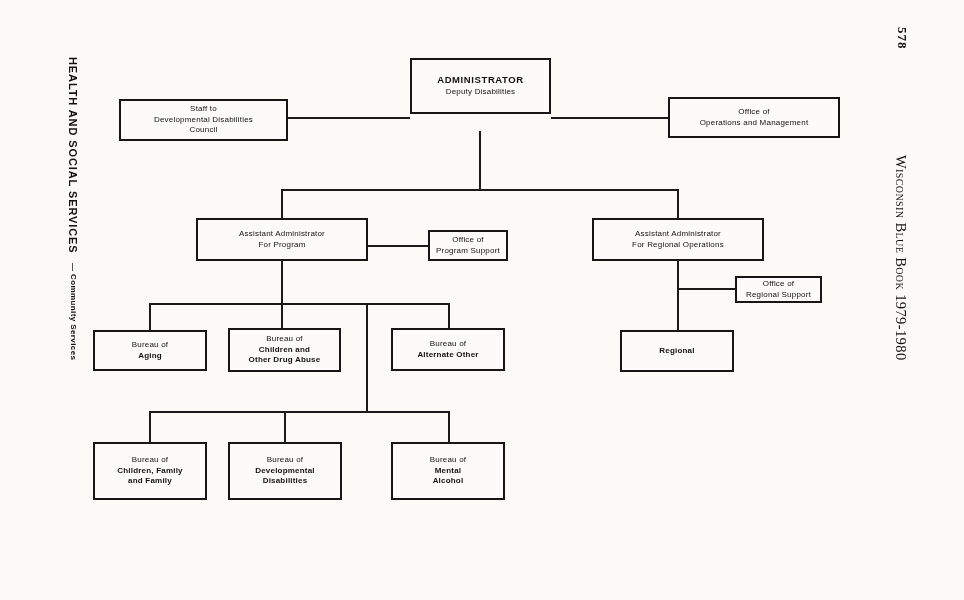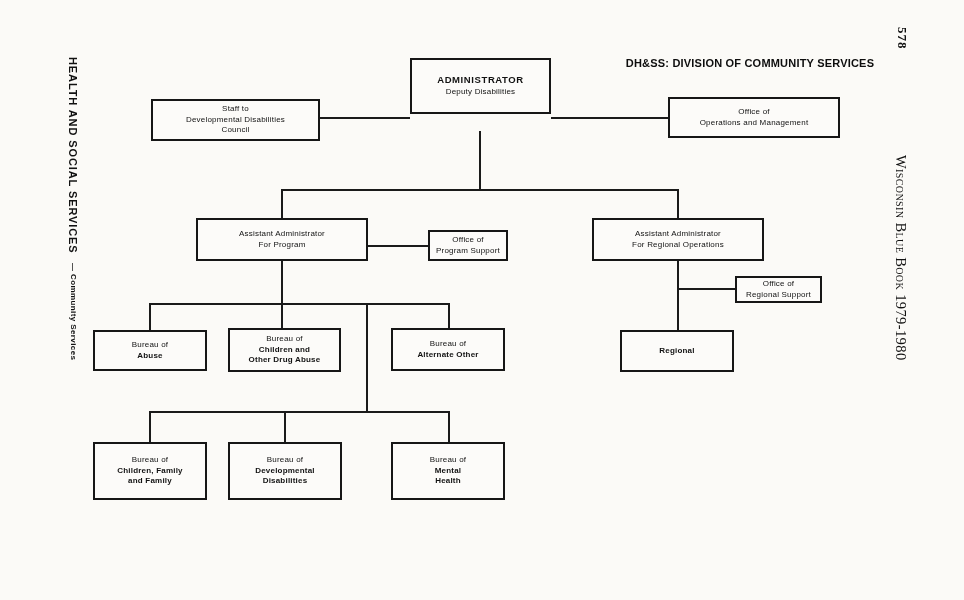--- a/index.html
+++ b/index.html
@@ -63,21 +63,20 @@
 
 <div class="page">
 
   <div class="vtext margin-left-text">
     <span class="mlt-title">HEALTH AND SOCIAL SERVICES</span>
     <span class="mlt-sub">— Community Services</span>
   </div>
   <div class="vtext page-number">578</div>
   <div class="vtext book-title">Wisconsin Blue Book 1979-1980</div>
 
-  <div class="chart-title">DH&amp;SS: DIVISION OF COMMUNITY SERVICES</div>
 
   <div class="hline" style="left:288px; top:117px; width:122px;"></div>
   <div class="hline" style="left:551px; top:117px; width:117px;"></div>
   <div class="vline" style="left:479px; top:131px; height:59px;"></div>
   <div class="hline" style="left:281px; top:189px; width:398px;"></div>
   <div class="vline" style="left:281px; top:189px; height:29px;"></div>
   <div class="vline" style="left:677px; top:189px; height:29px;"></div>
   <div class="hline" style="left:368px; top:245px; width:60px;"></div>
   <div class="vline" style="left:281px; top:261px; height:67px;"></div>
   <div class="hline" style="left:149px; top:303px; width:301px;"></div>
@@ -89,21 +88,21 @@
   <div class="vline" style="left:284px; top:411px; height:31px;"></div>
   <div class="vline" style="left:448px; top:411px; height:31px;"></div>
   <div class="vline" style="left:677px; top:261px; height:69px;"></div>
   <div class="hline" style="left:677px; top:288px; width:58px;"></div>
 
   <div class="node" style="left:410px; top:58px; width:141px; height:56px;text-align:right;">
     <span class="big">ADMINISTRATOR</span>
     <span>Deputy Disabilities</span>
   </div>
 
-  <div class="node" style="left:119px; top:99px; width:169px; height:42px;margin-left:32px;">
+  <div class="node" style="left:119px; top:99px; width:169px; height:42px;">
     <span>Staff to</span>
     <span>Developmental Disabilities</span>
     <span>Council</span>
   </div>
 
   <div class="node" style="left:668px; top:97px; width:172px; height:41px;">
     <span>Office of</span>
     <span>Operations and Management</span>
   </div>
 
@@ -122,21 +121,21 @@
     <span>For Regional Operations</span>
   </div>
 
   <div class="node" style="left:735px; top:276px; width:87px; height:27px;">
     <span>Office of</span>
     <span>Regional Support</span>
   </div>
 
   <div class="node" style="left:93px; top:330px; width:114px; height:41px;">
     <span>Bureau of</span>
-    <span class="bold">Abuse</span>
+    <span class="bold">Aging</span>
   </div>
 
   <div class="node" style="left:228px; top:328px; width:113px; height:44px;">
     <span>Bureau of</span>
     <span class="bold">Children and</span>
     <span class="bold">Other Drug Abuse</span>
   </div>
 
   <div class="node" style="left:391px; top:328px; width:114px; height:43px;">
     <span>Bureau of</span>
@@ -155,16 +154,16 @@
 
   <div class="node" style="left:228px; top:442px; width:114px; height:58px;">
     <span>Bureau of</span>
     <span class="bold">Developmental</span>
     <span class="bold">Disabilities</span>
   </div>
 
   <div class="node" style="left:391px; top:442px; width:114px; height:58px;">
     <span>Bureau of</span>
     <span class="bold">Mental</span>
-    <span class="bold">Health</span>
+    <span class="bold">Alcohol</span>
   </div>
 
 </div>
 
 </body></html>

